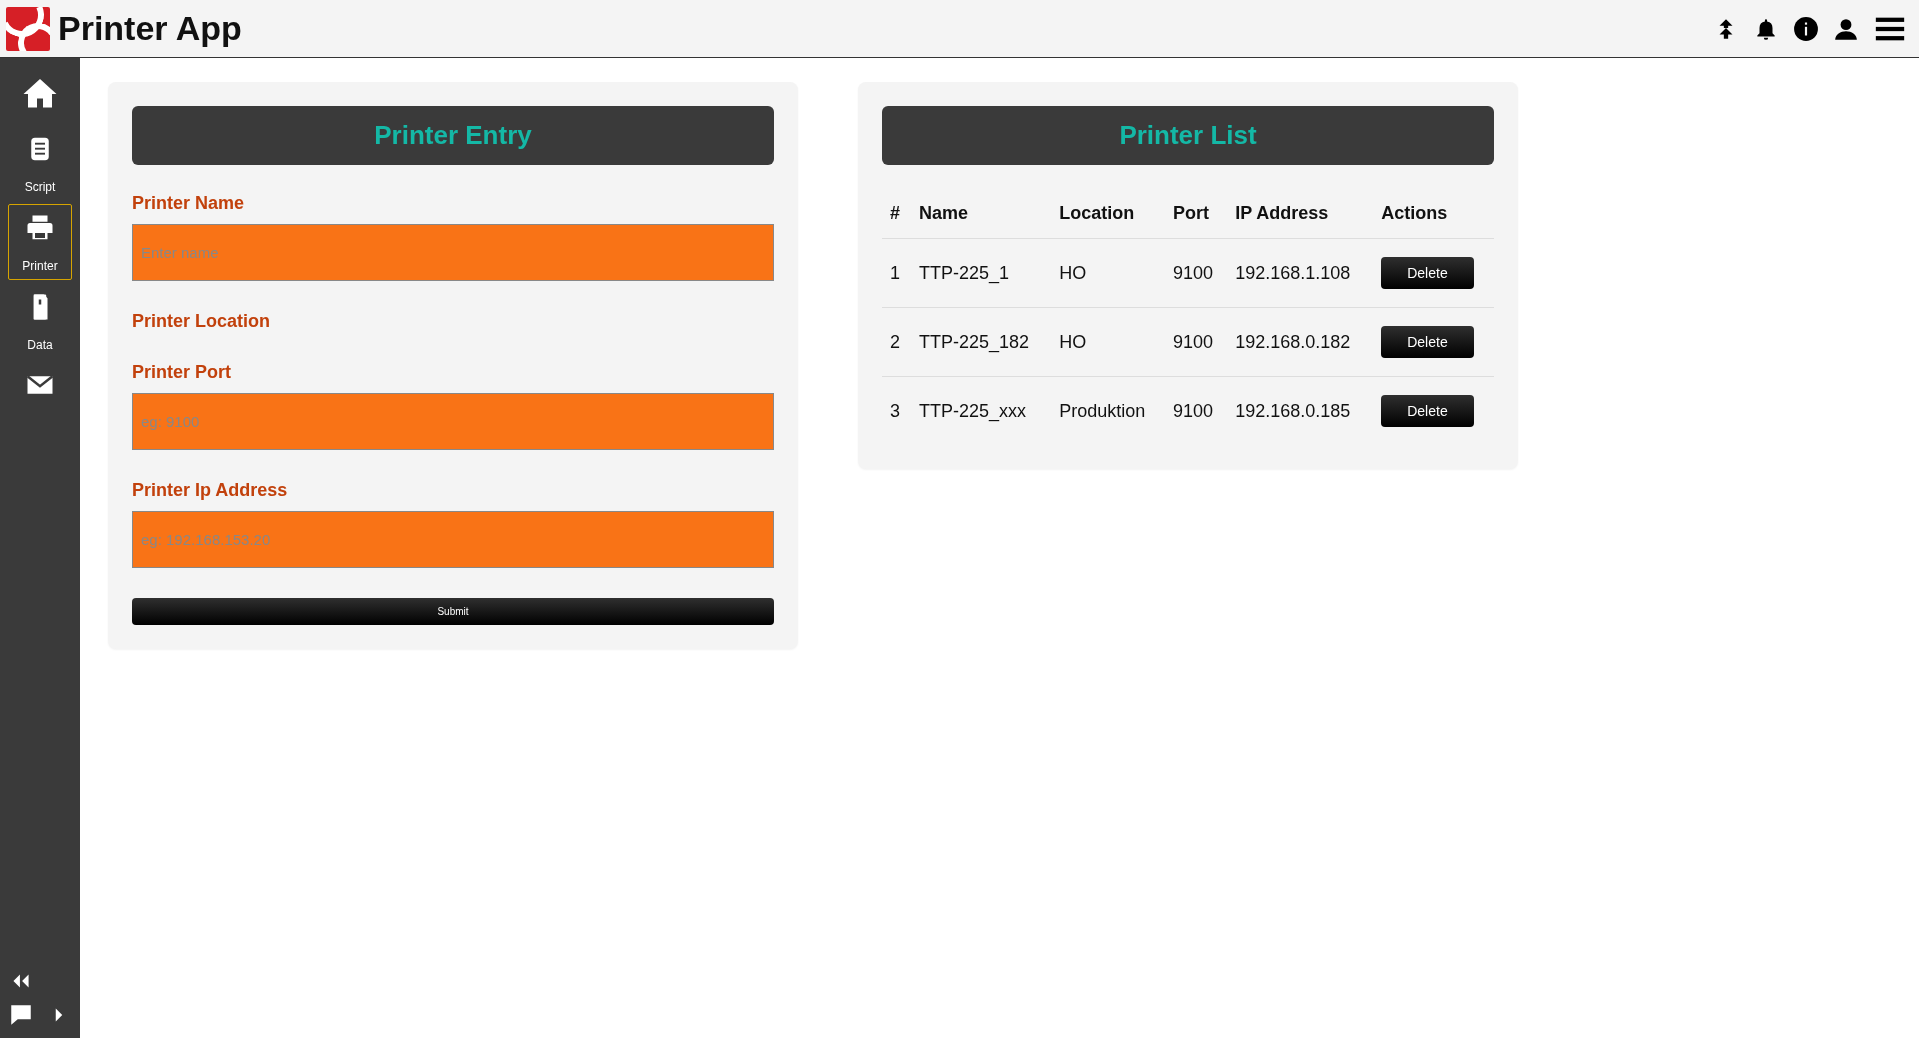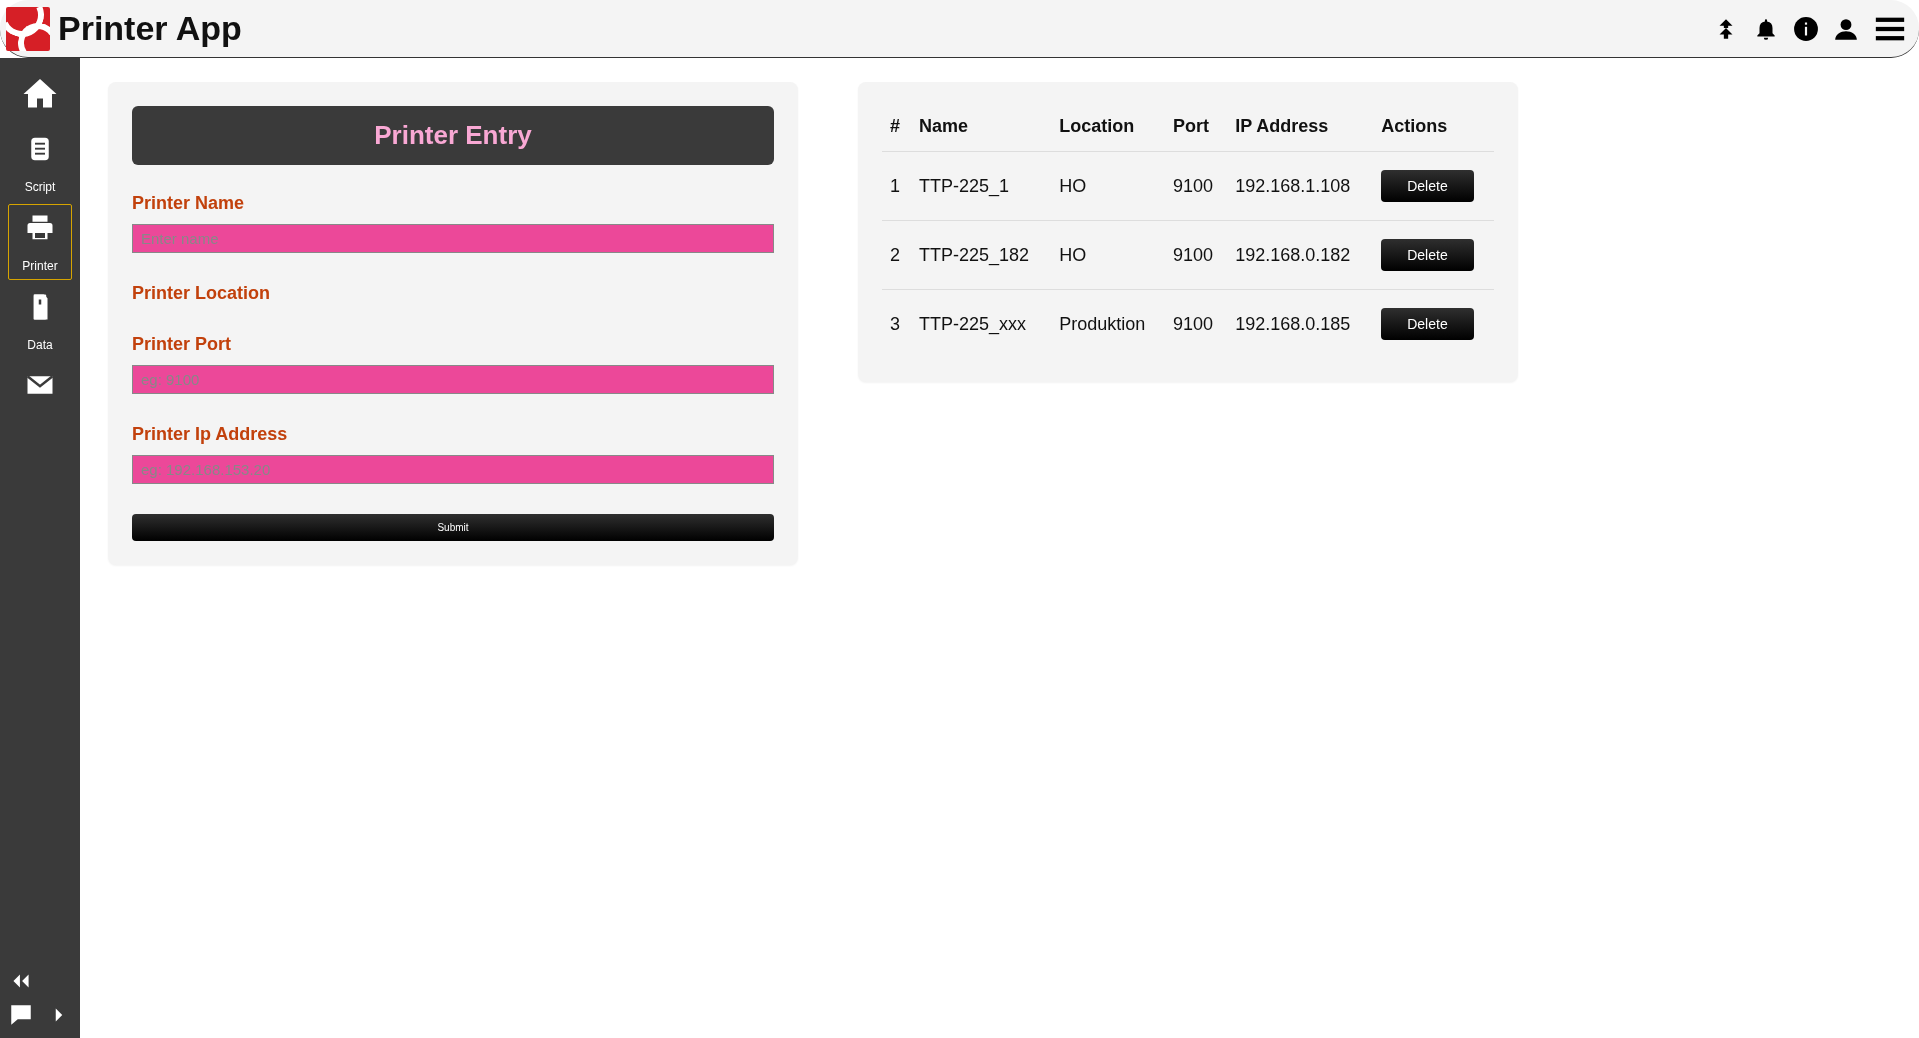--- a/index.html
+++ b/index.html
@@ -10,21 +10,20 @@
     height: 1038px;
     overflow: hidden;
   }
   .topbar {
     height: 58px;
     background: #f4f4f4;
     border-bottom: 1px solid #333;
     display: flex;
     align-items: center;
     padding: 0 12px 0 6px;
-    border-radius: 28px;
   }
   .logo {
     width: 44px;
     height: 44px;
     background: #d61f26;
     border-radius: 2px;
     margin-right: 8px;
     position: relative;
     overflow: hidden;
   }
@@ -102,36 +101,36 @@
   .card {
     background:#f4f4f4;
     border-radius:8px;
     padding:24px;
     box-shadow: 0 1px 2px rgba(0,0,0,0.05);
   }
   .card.entry { width: 690px; }
   .card.list { width: 660px; }
   .card-header {
     background:#3a3a3a;
-    color:#f9a8d4;
+    color:#14b8a6;
     text-align:center;
     font-size:26px;
     font-weight:700;
     padding:14px;
     border-radius:6px;
     margin-bottom:28px;
   }
   .form-group { margin-bottom:30px; }
   .form-label { font-weight:700; font-size:18px; color:#c2410c; margin-bottom:10px; display:block;}
   .form-input {
     width:100%;
-    padding:5px 8px;
+    padding:19px 8px;
     font-size:15px;
     border:1px solid #888;
-    background:#ec4899;
+    background:#f97316;
     color:#111;
   }
   .form-input::placeholder { color:#888; }
   .submit-btn {
     width:100%;
     background: linear-gradient(#2f2f2f,#000);
     color:#fff;
     border:none;
     border-radius:4px;
     padding:8px;
@@ -277,20 +276,21 @@
         <input class="form-input" type="text" placeholder="eg: 9100" style="">
       </div>
       <div class="form-group">
         <label class="form-label">Printer Ip Address</label>
         <input class="form-input" type="text" placeholder="eg: 192.168.153.20" style="">
       </div>
       <button class="submit-btn">Submit</button>
     </div>
 
     <div class="card list">
+      <div class="card-header">Printer List</div>
       <table class="list-table">
         <thead>
           <tr>
             <th>#</th>
             <th>Name</th>
             <th>Location</th>
             <th>Port</th>
             <th>IP Address</th>
             <th>Actions</th>
           </tr>

